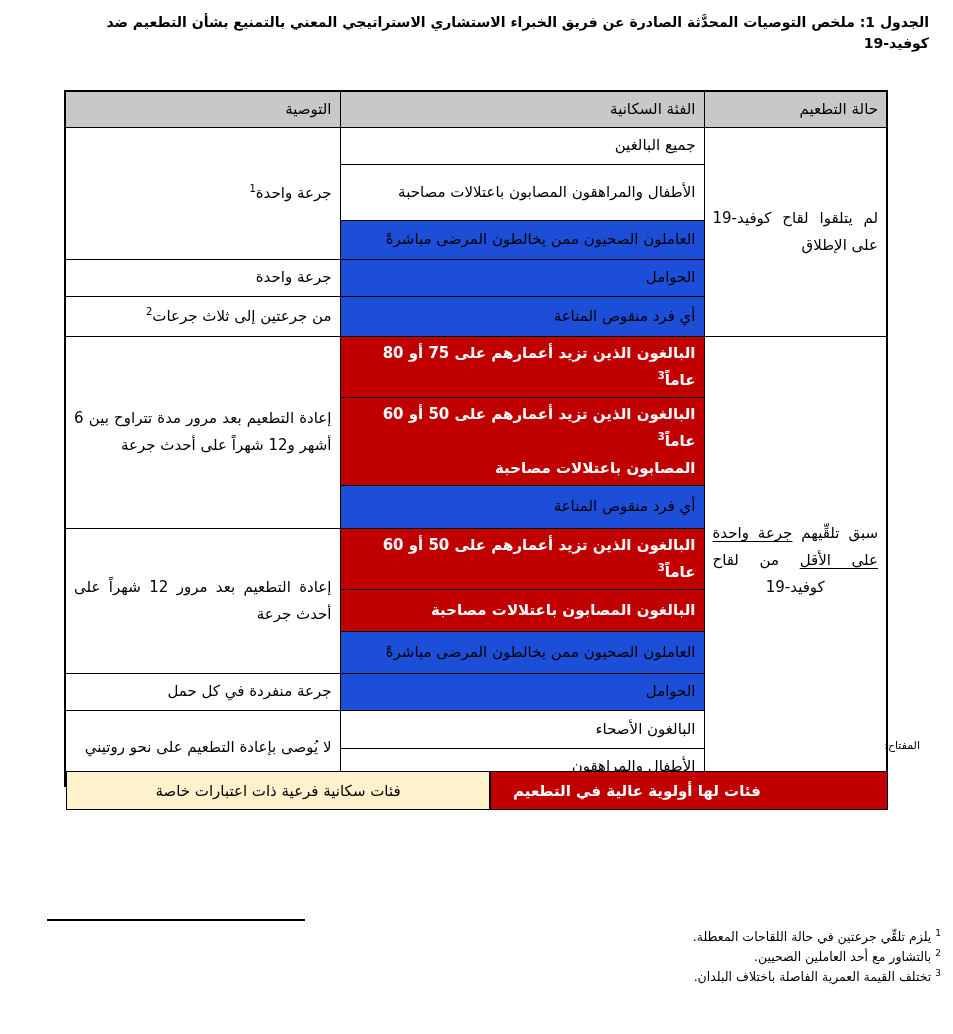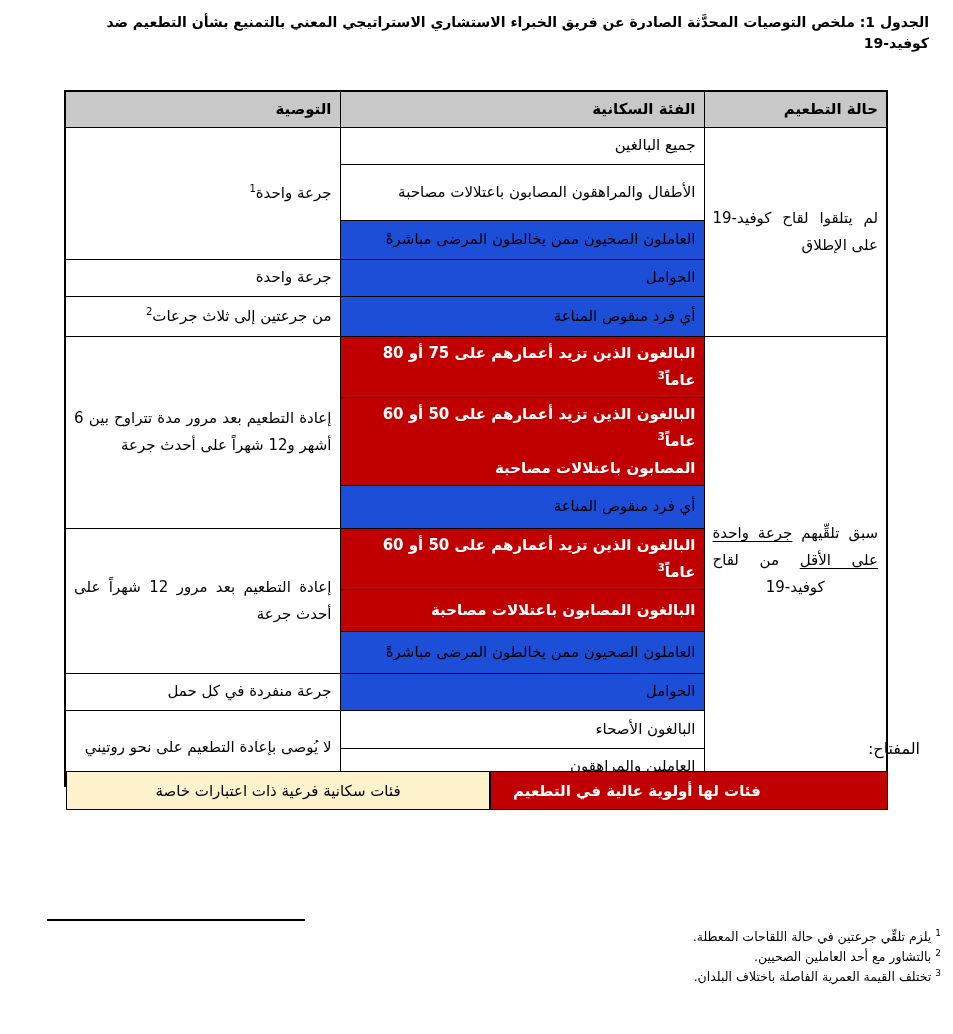--- a/index.html
+++ b/index.html
@@ -21,34 +21,34 @@
   .vax-table th, .vax-table td {
     border:1.5px solid #000;
     padding:3px 8px;
     font-size:15px;
     vertical-align:middle;
     text-align:right;
     line-height:1.8;
     overflow:hidden;
   }
   .vax-table th {
-    background:#c8c8c8; font-weight:bold; height:32px;
+    background:#c8c8c8; font-weight:normal; height:32px;
   }
   td.red { background:#c00000; color:#ffffff; font-weight:bold; }
   td.cream { background:#1d4ed8; }
   td.justify { text-align:justify; }
   td.status-cell { text-align:justify; }
   td.status-last-center { text-align-last:center; }
   .u { text-decoration:underline; text-underline-offset:3px; }
   sup { font-size:10px; line-height:0; vertical-align:super; }
   .line2 { display:block; }
 
   .key-label {
     position:absolute; top:739px; right:33px;
-    font-size:16px; text-align:right;
+    font-size:11px; text-align:right;
   }
   .key-row {
     position:absolute; top:771px; right:65px; width:822px; height:39px;
     display:flex;
   }
   .key-box { border:1.5px solid #000; display:flex; align-items:center; }
   .key-high {
     width:398px; background:#c00000; color:#fff; font-weight:bold;
     justify-content:flex-end; padding:0 22px; font-size:15px;
   }
@@ -143,21 +143,21 @@
 
   <tr style="height:37px">
     <td class="cream">الحوامل</td>
     <td>جرعة منفردة في كل حمل</td>
   </tr>
   <tr style="height:38px">
     <td>البالغون الأصحاء</td>
     <td rowspan="2" class="justify">لا يُوصى بإعادة التطعيم على نحو روتيني</td>
   </tr>
   <tr style="height:38px">
-    <td>العاملين والمراهقون</td>
+    <td>الأطفال والمراهقون</td>
   </tr>
 </tbody>
   </table>
 
 <div class="key-label">المفتاح:</div>
 
 <div class="key-row">
   <div class="key-box key-high">
     <span>فئات لها أولوية عالية في التطعيم</span>
   </div>

